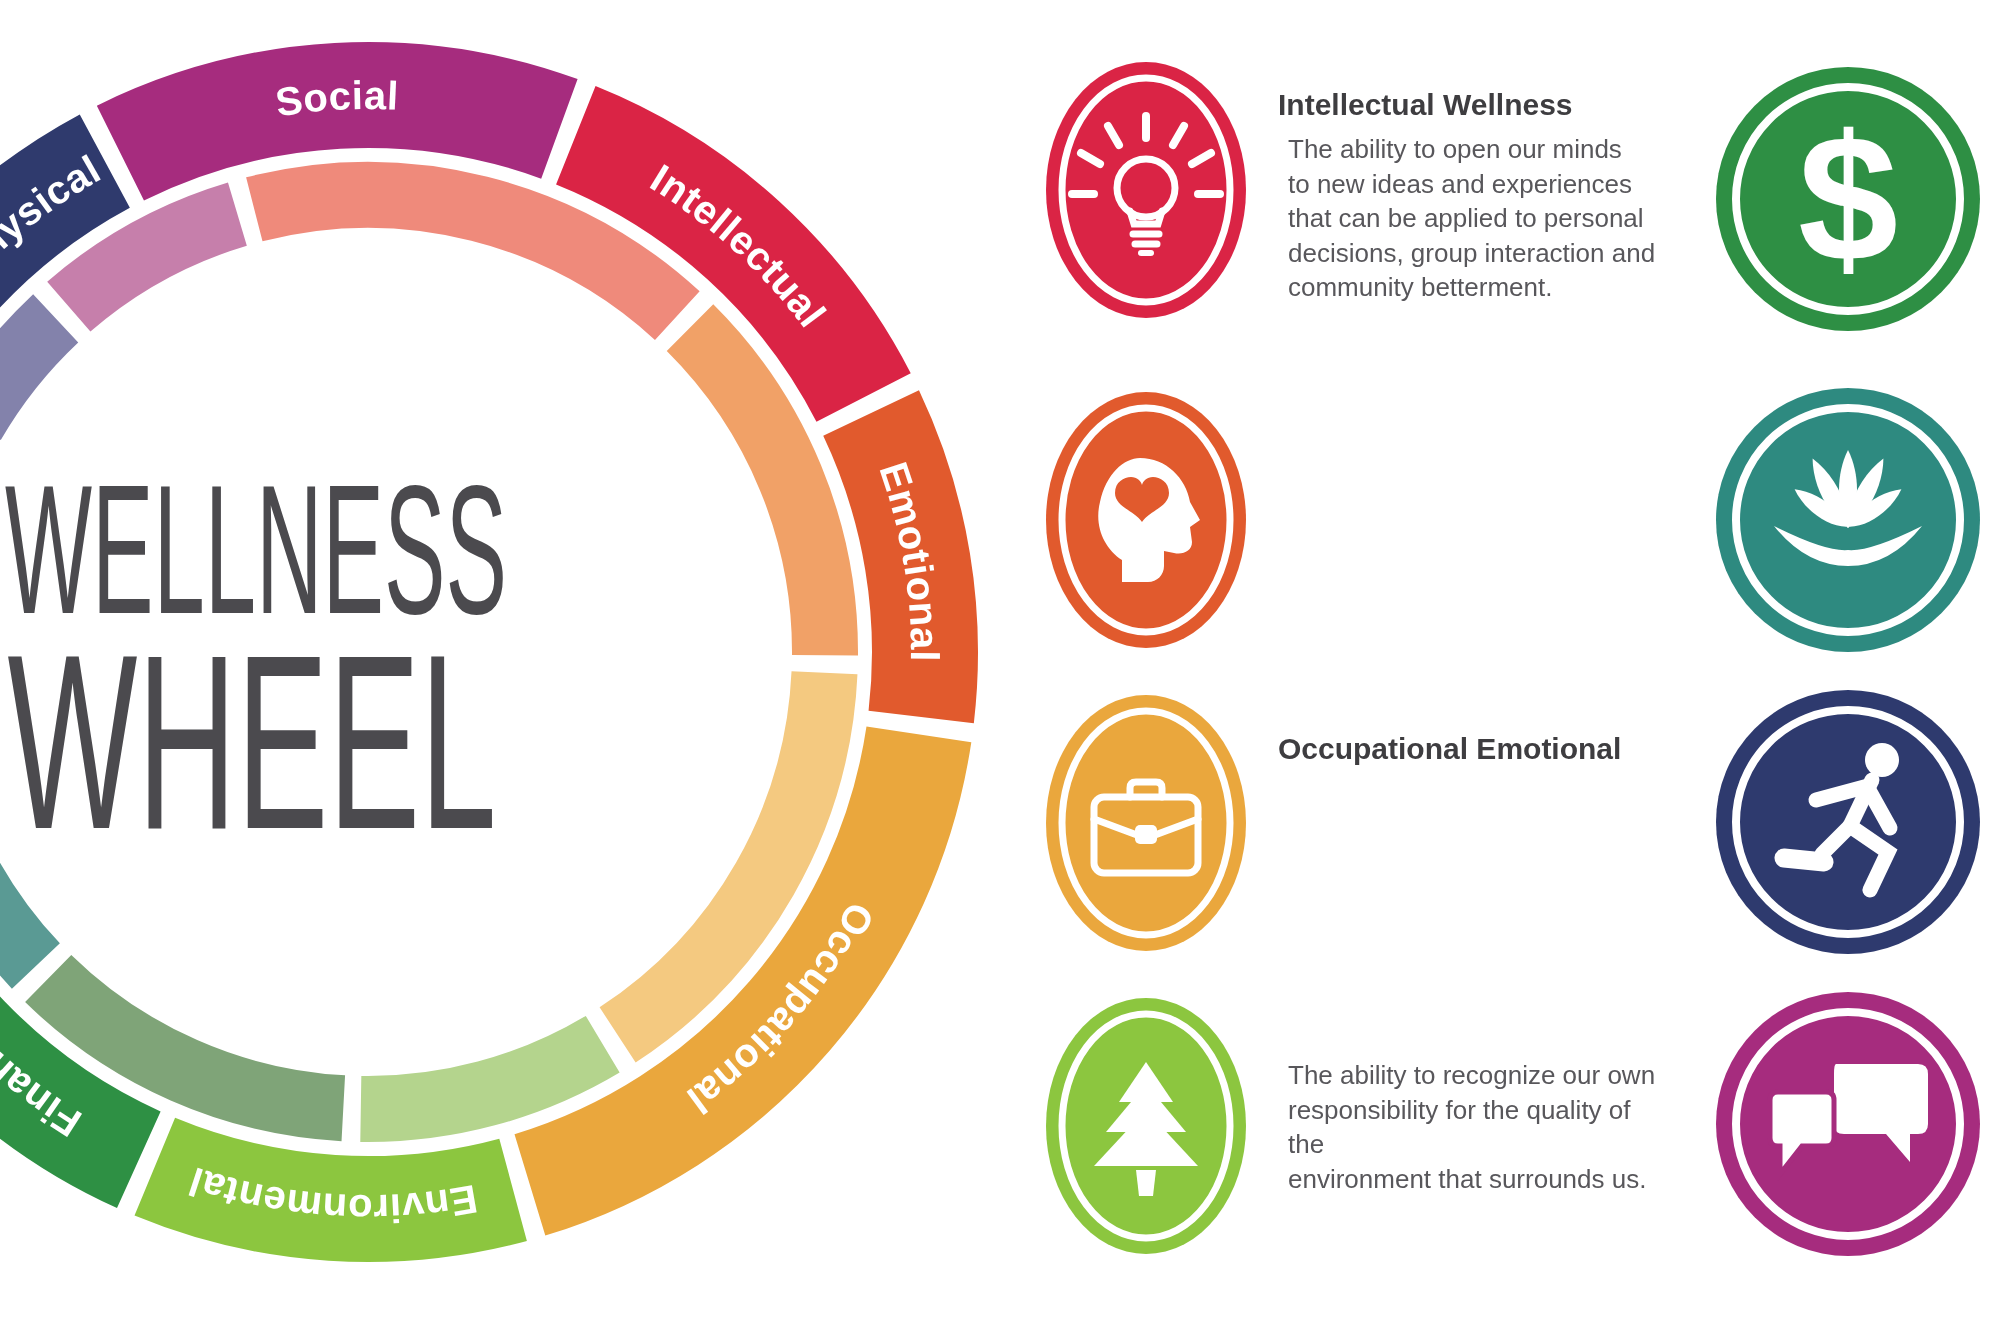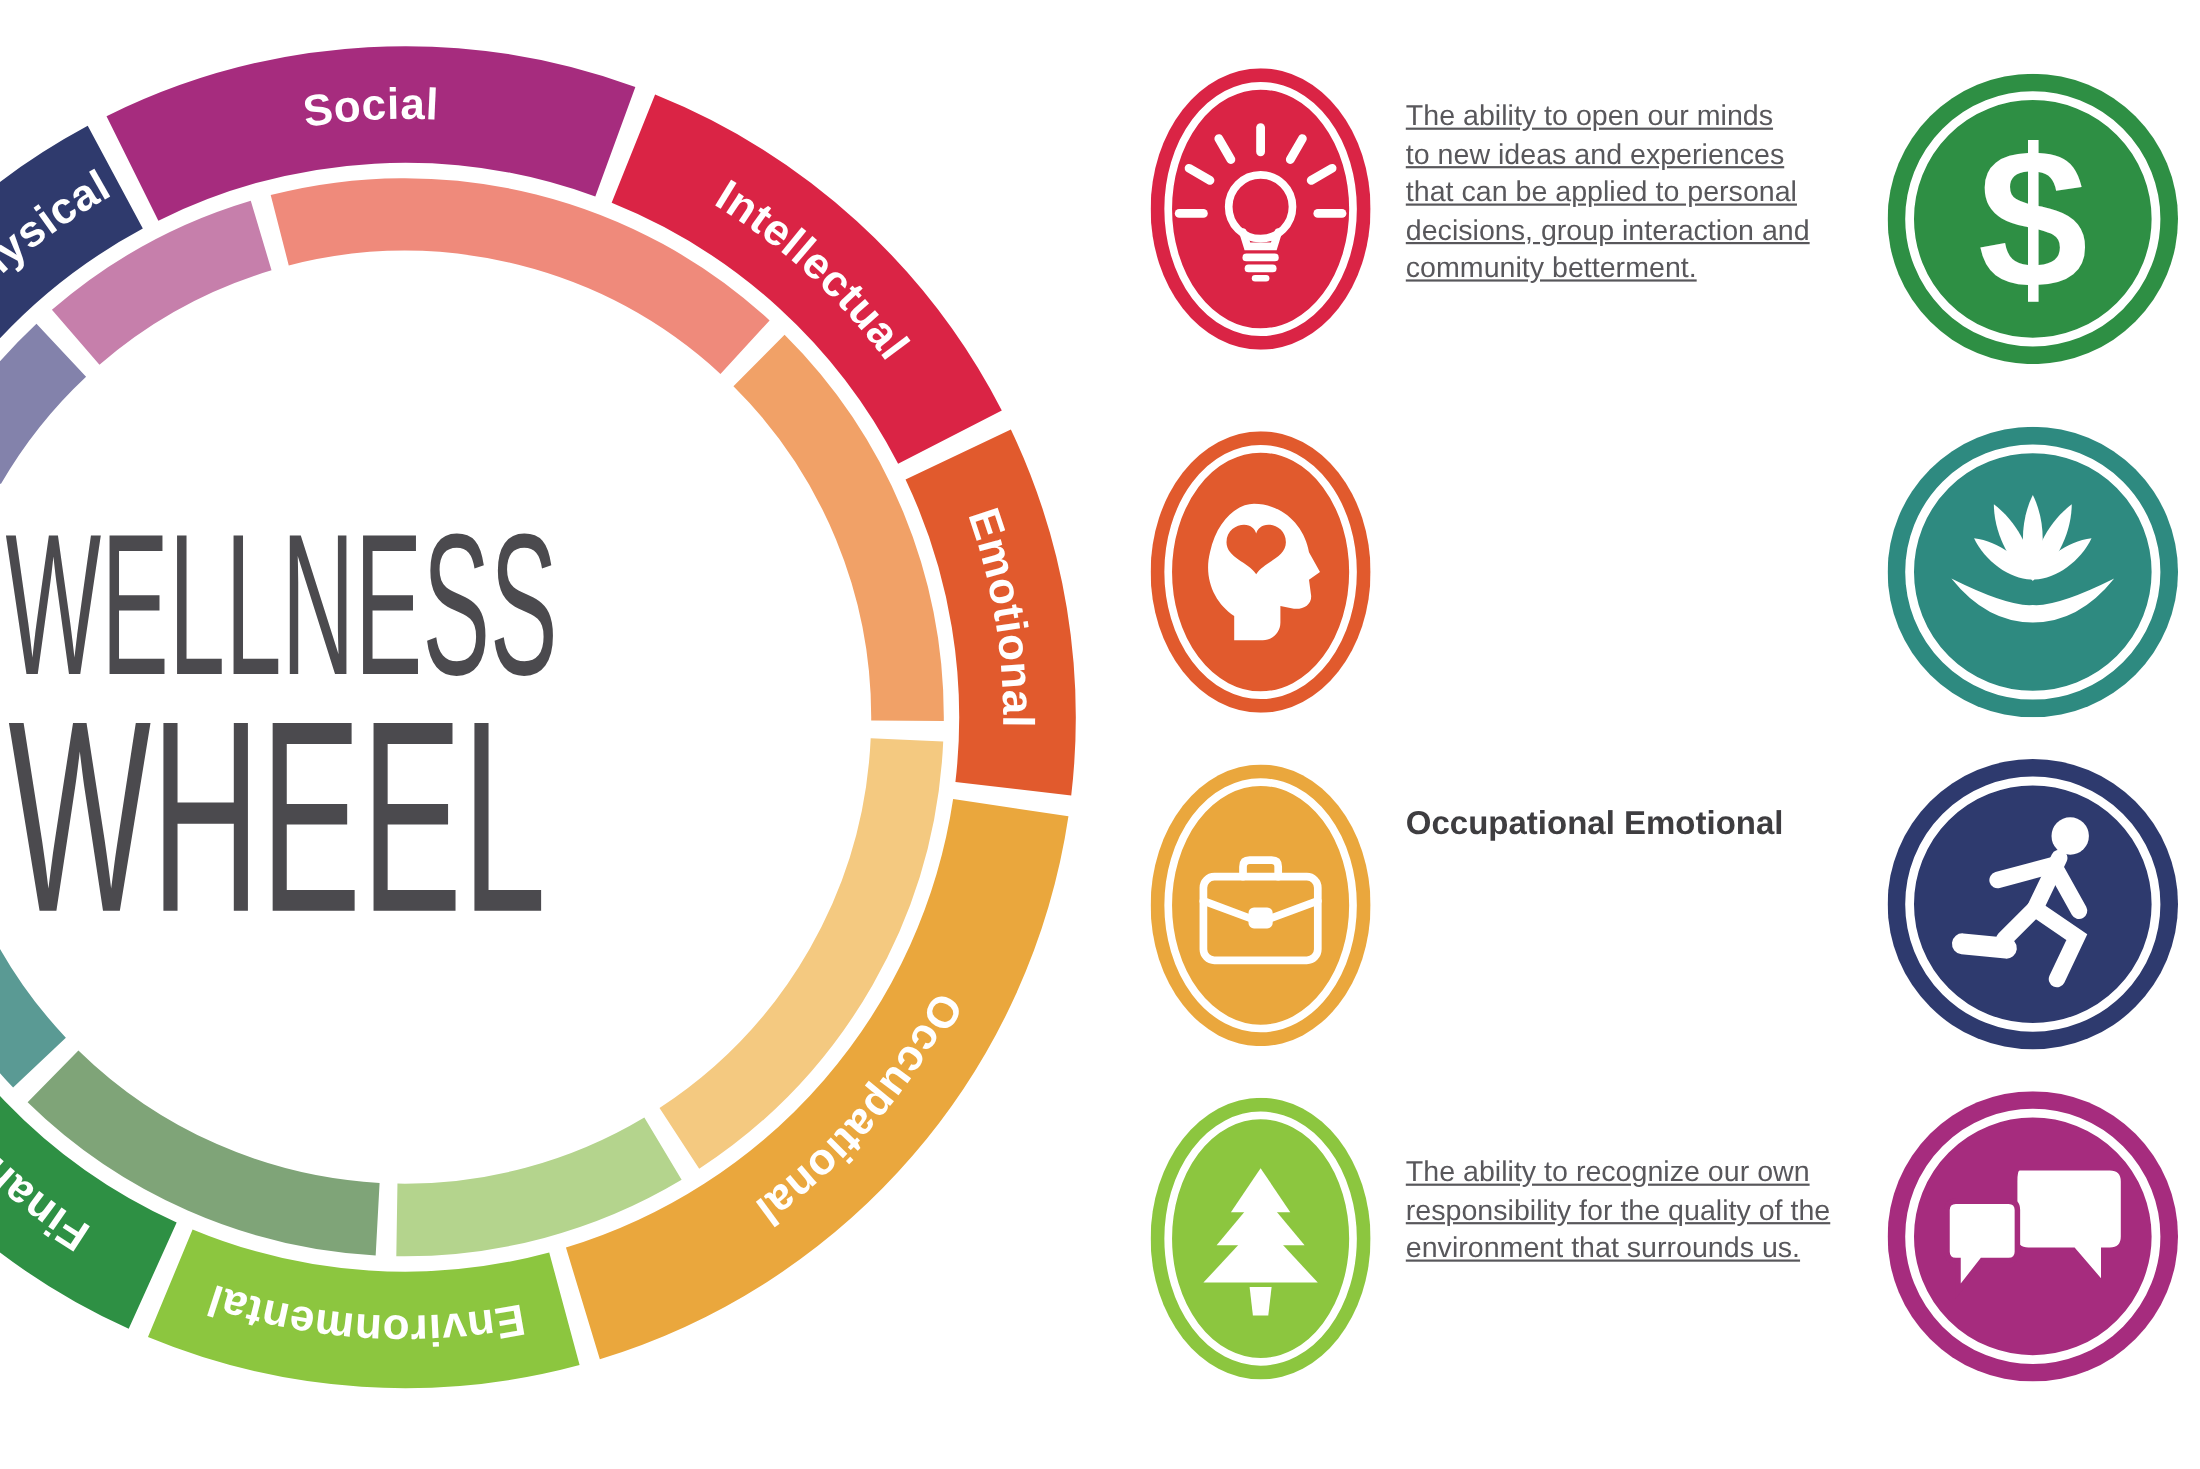--- a/index.html
+++ b/index.html
@@ -6,21 +6,21 @@
   .stage{position:relative;width:2000px;height:1335px;overflow:hidden;background:#fff;
          font-family:"Liberation Sans","DejaVu Sans",sans-serif;}
   .wheel-svg{position:absolute;left:0;top:0;}
   .band{fill:none;stroke-width:106;}
   .ring{fill:none;stroke-width:66;}
   .seg-label{font-size:40px;font-weight:bold;fill:#ffffff;letter-spacing:1px;}
   .title-line{fill:#4b4a4e;font-weight:300;}
   .card-icon{position:absolute;left:1046px;}
   .card-text{position:absolute;left:1278px;width:390px;}
   .card-heading{font-size:30px;font-weight:bold;color:#3e3d40;margin:0 0 9px 0;}
-  .card-body{font-size:26px;line-height:1.33;color:#58575b;white-space:pre-line;margin:0;text-decoration:underline;}
+  .card-body{font-size:26px;line-height:1.33;color:#58575b;white-space:pre-line;margin:10px;}
   .badge{position:absolute;left:1716px;}
   .icon-stroke{stroke:#ffffff;fill:none;stroke-linecap:round;}
 </style>
 </head>
 <body>
 
 <div class="stage">
 
   <svg class="wheel-svg" width="2000" height="1335" viewBox="0 0 2000 1335">
 
@@ -99,20 +99,21 @@
         <line x1="-27" y1="-45" x2="-38" y2="-64"></line>
         <line x1="27" y1="-45" x2="38" y2="-64"></line>
         <line x1="-46" y1="-26" x2="-65" y2="-37"></line>
         <line x1="46" y1="-26" x2="65" y2="-37"></line>
         <line x1="-52" y1="4" x2="-74" y2="4"></line>
         <line x1="52" y1="4" x2="74" y2="4"></line>
       </g>
     </g>
   </svg>
   <div class="card-text" style="top:88px">
+    <p class="card-heading">Intellectual Wellness</p>
     <p class="card-body">The ability to open our minds
 to new ideas and experiences
 that can be applied to personal
 decisions, group interaction and
 community betterment.</p>
   </div>
 
   <svg class="card-icon" style="top:392px" width="200" height="256" viewBox="-100 -128 200 256">
     <ellipse rx="100" ry="128" fill="#e15a2d"></ellipse>
     <ellipse rx="84" ry="112" fill="none" stroke="#ffffff" stroke-width="7"></ellipse>

